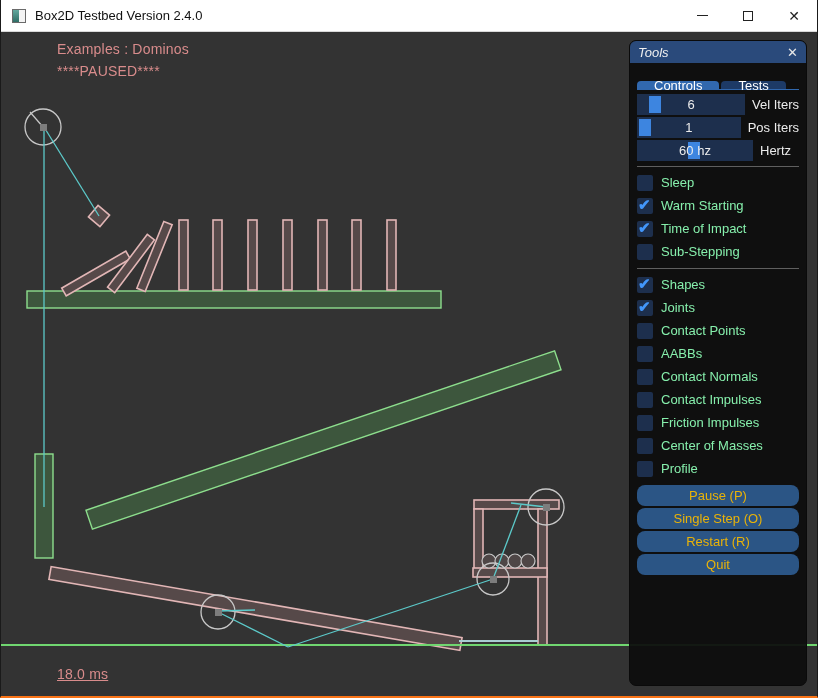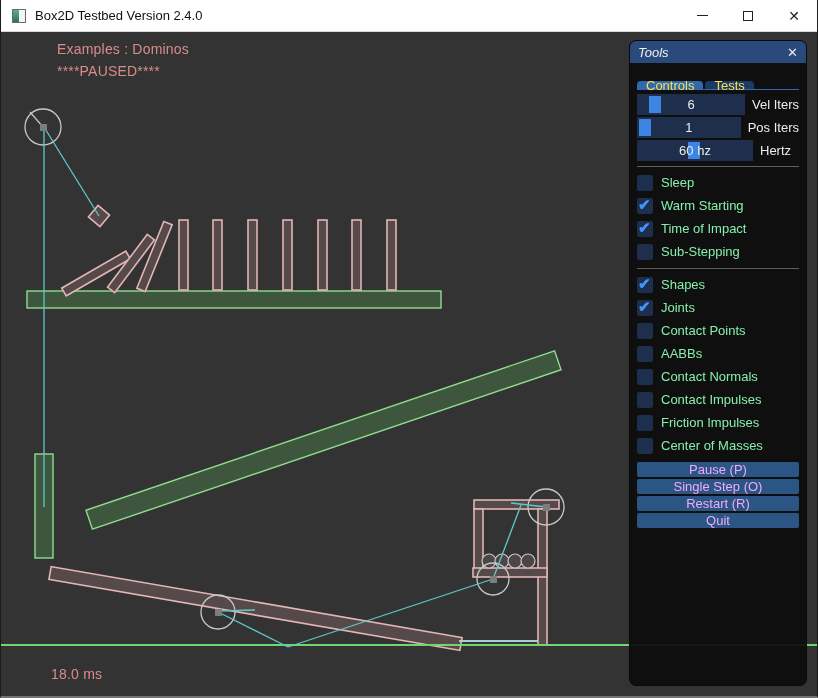--- a/index.html
+++ b/index.html
@@ -1,39 +1,39 @@
 <!DOCTYPE html>
 <html style="--body-outline: #e2b6b6; --body-fill: #564949; --static-outline: #8dde8d; --static-fill: #3d563d; --ground-green: #70d670; --joint-teal: #5ccaca; --circle-gray: #c8c8c8; --anchor-gray: #7d7d7d; --text-salmon: #d98c8c;"><head>
 <meta charset="utf-8">
 <style>
   * { margin:0; padding:0; box-sizing:border-box; }
   html,body { width:818px; height:698px; background:#0d0d0d; font-family:"Liberation Sans", sans-serif; }
   #window { position:absolute; left:0; top:0; width:818px; height:698px; overflow:hidden;
-            border-left:1px solid #1a1a1a; border-right:1px solid #1a1a1a; border-bottom:2px solid #737373; }
+            border-left:1px solid #1a1a1a; border-right:1px solid #1a1a1a; border-bottom:2px solid #f97316; }
 
   
   #titlebar { position:absolute; left:0; top:0; width:100%; height:32px; background:#ffffff;
               display:flex; align-items:center; border-bottom:1px solid #d9d9d9; }
   #app-icon { width:14px; height:14px; margin-left:11px; border:1px solid #6a6a6a; background:#fff; display:flex; }
   #app-icon .ic-left { width:6px; height:100%; background:linear-gradient(#63a89e,#2f6e66); }
   #app-icon .ic-right{ flex:1; background:#f4f4f4; }
   #titlebar .title-text { margin-left:9px; font-size:13px; color:#111; }
   #win-controls { margin-left:auto; display:flex; height:100%; }
   .win-btn { width:46px; height:100%; display:flex; align-items:center; justify-content:center; color:#222; }
   .glyph-min { width:11px; height:0; border-top:1px solid #222; display:block; }
   .glyph-max { width:10px; height:10px; border:1px solid #222; display:block; }
   .glyph-close { font-size:14px; line-height:1; }
 
   
   #canvas { position:absolute; left:0; top:32px; width:818px; height:666px; background:#333333; }
   #scene { position:absolute; left:0; top:0; }
   .overlay-text { position:absolute; font-size:14px; color:var(--text-salmon); letter-spacing:.2px;margin-left:48px; }
   #example-label { left:8px; top:9px; }
   #paused-label  { left:8px; top:31px; }
-  #frame-time    { left:2px; top:634px; }
+  #frame-time    { left:8px; top:634px;text-decoration:underline; }
 
   
   .body-poly   { fill:var(--body-fill);   stroke:var(--body-outline);   stroke-width:1.6; }
   .static-poly { fill:var(--static-fill); stroke:var(--static-outline); stroke-width:1.4; }
   .circ        { fill:none; stroke:var(--circle-gray); stroke-width:1.3; }
   .circ-fill   { fill:#4e4646; stroke:var(--circle-gray); stroke-width:1.2; }
   .jline       { stroke:var(--joint-teal); stroke-width:1.3; fill:none; }
   .rline       { stroke:var(--circle-gray); stroke-width:1.2; }
   .anchor      { fill:var(--anchor-gray); }
   .groundline  { stroke:var(--ground-green); stroke-width:1.8; }
@@ -42,42 +42,42 @@
   
   #tools-panel { position:absolute; left:628px; top:8px; width:178px; height:646px;
                  background:rgba(13,13,13,0.94); border-radius:7px; border:1px solid #0a0a0a; }
   #panel-titlebar { height:22px; background:#2a4a7b; border-radius:6px 6px 0 0; display:flex; align-items:center;
                     padding:0 8px; }
   #panel-titlebar .pt-text { color:#f0f0f0; font-size:13px;font-style:italic; }
   #panel-close { margin-left:auto; color:#e8e8e8; font-size:13px; line-height:1; }
   #panel-body { padding:6px 7px 0 7px; }
 
   #tabbar { display:flex; gap:2px; border-bottom:1px solid #3168ae; height:21px; }
-  .tab { padding:0 9px; font-size:13px; color:#fde047; display:flex; align-items:center; border-radius:4px 4px 0 0;margin-top:12px; }
+  .tab { padding:0 17px; font-size:13px; color:#ffffff; display:flex; align-items:center; border-radius:4px 4px 0 0;margin-top:12px; }
   .tab.active { background:#3168ae; }
   .tab.inactive { background:#1d3a66; }
 
   #sliders { margin-top:4px; }
   .slider-row { display:flex; align-items:center; height:21px; margin-bottom:2px; }
   .slider-frame { position:relative; width:116px; height:21px; background:#1d2f4d; }
   .slider-grab { position:absolute; top:2px; width:12px; height:17px; background:#3d85e0; }
   .slider-value { position:absolute; left:0; top:0; width:100%; height:100%; display:flex; align-items:center;
                   justify-content:center; font-size:13px; color:#ececec; }
   .slider-label { margin-left:7px; font-size:13px; color:#ececec; white-space:nowrap; }
 
   .separator { height:1px; background:#5f5f5f; margin:5px 0 4px 0; }
 
   .cb-row { display:flex; align-items:center; height:23px; }
   .cb-box { position:relative; width:16px; height:16px; background:#1d2f4d; border-radius:2px; flex:0 0 16px; }
   .cb-check { position:absolute; left:1px; top:-2px; color:#4296fa; font-size:15px; font-weight:bold; }
   .cb-label { margin-left:8px; font-size:13px; color:#86efac; white-space:nowrap; }
 
   #panel-buttons { margin-top:5px; }
-  .panel-btn { height:15px; margin-bottom:2px; background:#2b5585; border-radius:2px; display:flex;
-               align-items:center; justify-content:center; color:#f0abfc; font-size:13px; }
+  .panel-btn { height:21px; margin-bottom:2px; background:#2b5585; border-radius:8px; display:flex;
+               align-items:center; justify-content:center; color:#eab308; font-size:13px; }
 </style>
 </head>
 <body>
 
 <div id="window">
 
   <div id="titlebar">
     <div id="app-icon">
         <div class="ic-left"></div>
         <div class="ic-right"></div>
@@ -271,20 +271,24 @@
               <span class="cb-label">Contact Impulses</span>
             </div>
             <div class="cb-row">
               <span class="cb-box"></span>
               <span class="cb-label">Friction Impulses</span>
             </div>
             <div class="cb-row">
               <span class="cb-box"></span>
               <span class="cb-label">Center of Masses</span>
             </div>
+            <div class="cb-row">
+              <span class="cb-box"></span>
+              <span class="cb-label">Profile</span>
+            </div>
           </div>
         <div id="panel-buttons">
             <div class="panel-btn">Pause (P)</div>
             <div class="panel-btn">Single Step (O)</div>
             <div class="panel-btn">Restart (R)</div>
             <div class="panel-btn">Quit</div>
           </div>
       </div>
     </div>
   </div>

